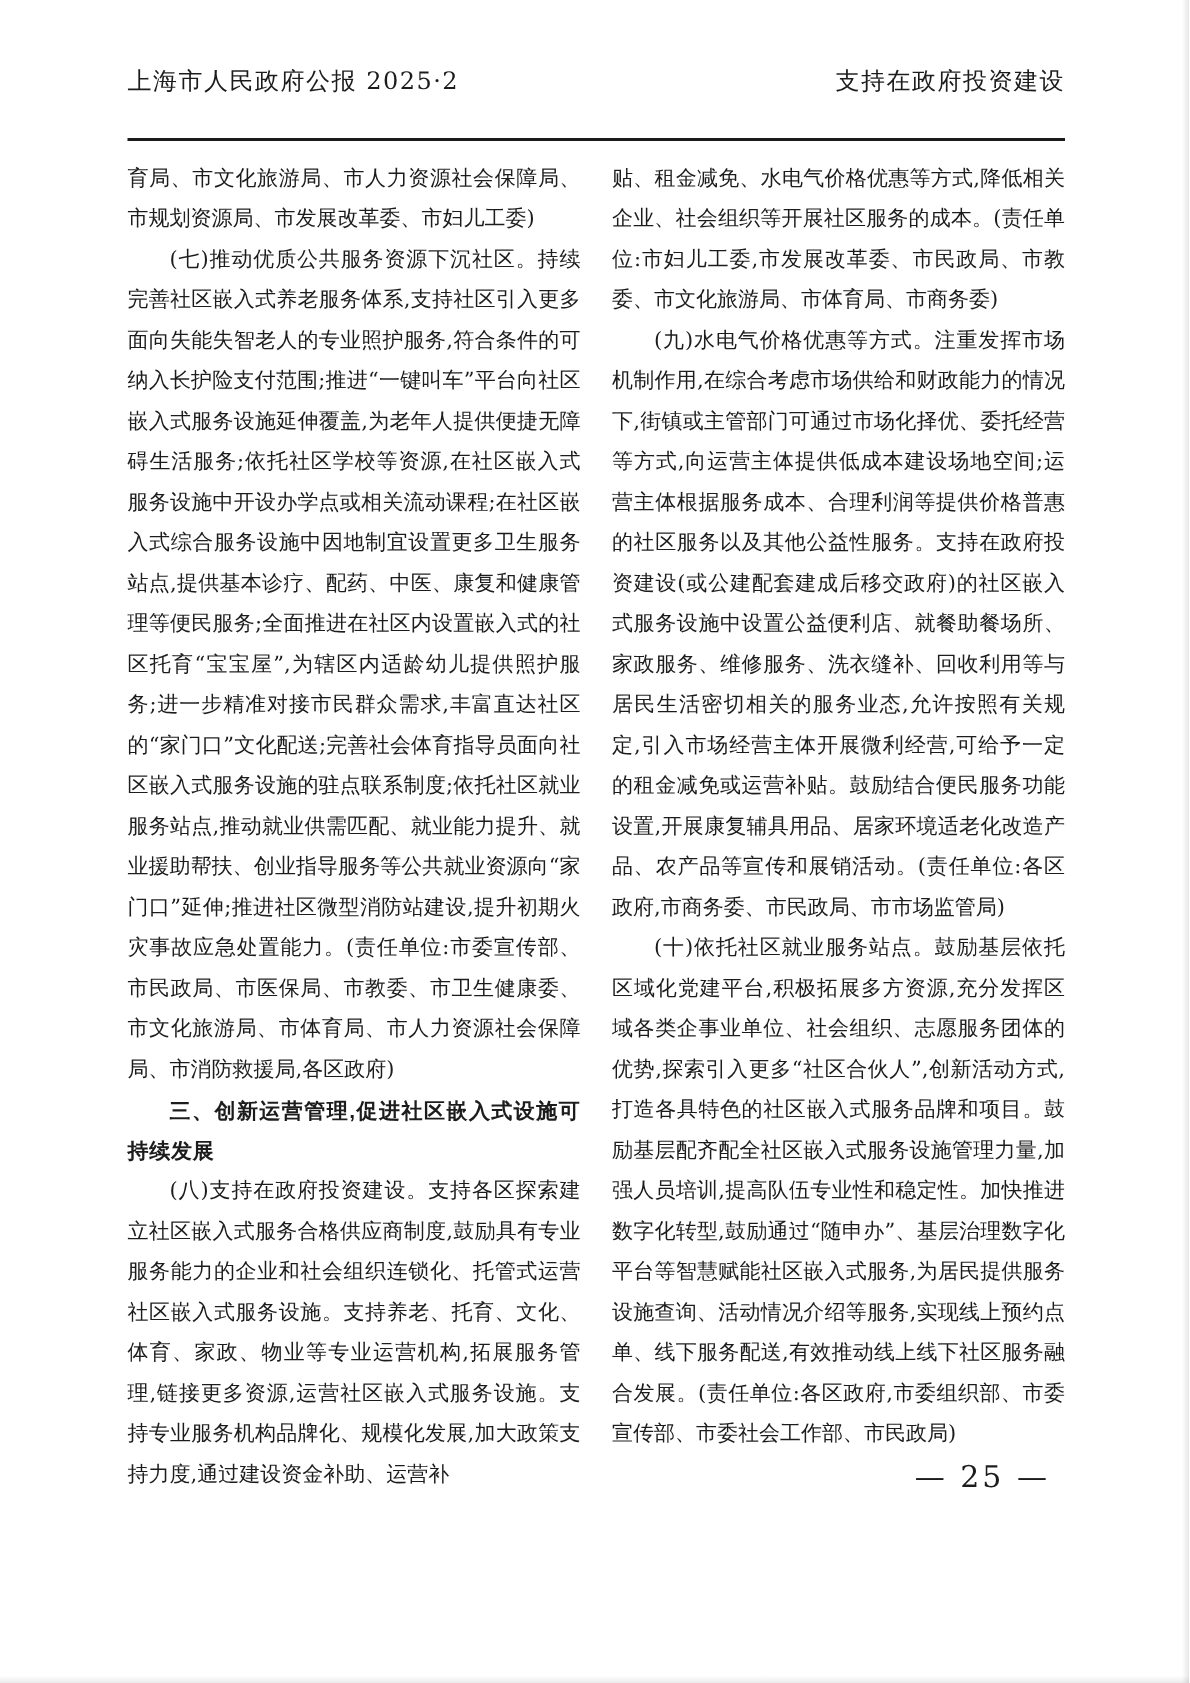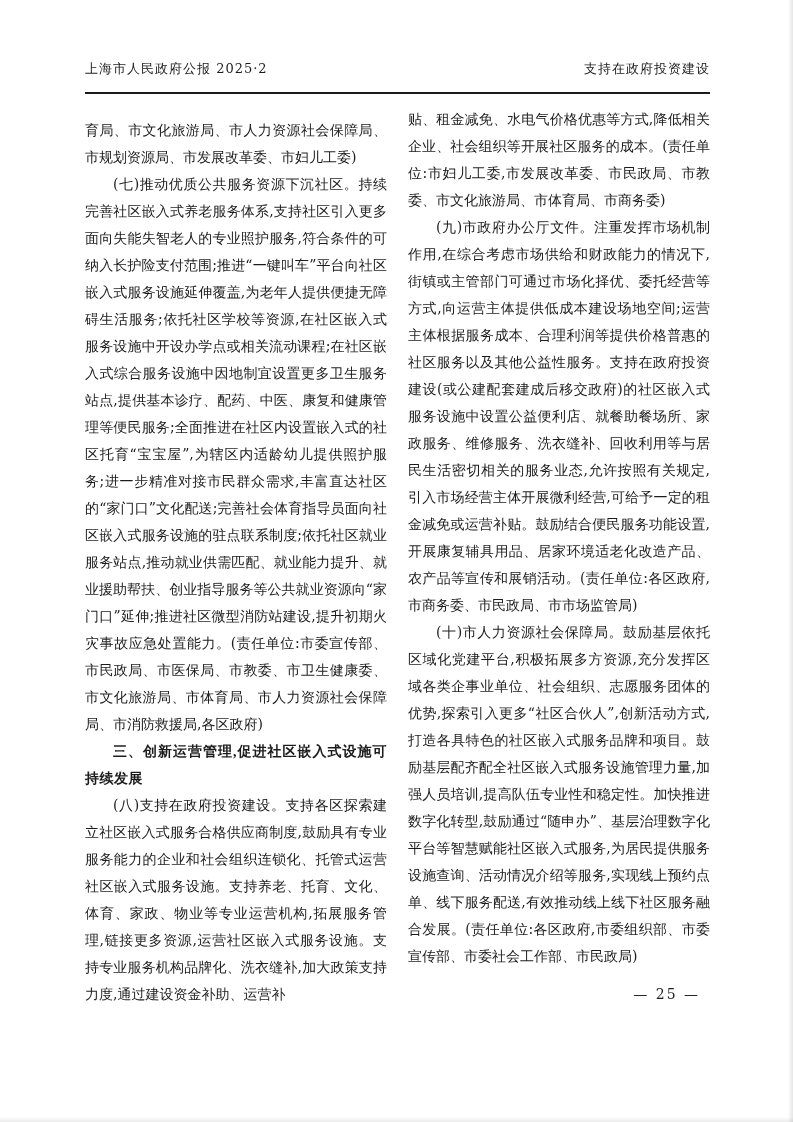--- a/index.html
+++ b/index.html
@@ -20,60 +20,59 @@
   .edge-right {
     position: absolute; top: 0; right: 0; width: 5px; height: 100%;
     background: linear-gradient(to right, rgba(0,0,0,0), rgba(0,0,0,0.10));
   }
   .edge-bottom {
     position: absolute; left: 0; bottom: 0; width: 100%; height: 5px;
     background: linear-gradient(to bottom, rgba(0,0,0,0), rgba(0,0,0,0.08));
   }
   .header {
     position: absolute;
-    top: 60px; left: 85px; width: 625px;
+    top: 44px; left: 85px; width: 625px;
     display: flex; justify-content: space-between; align-items: center;
-    font-size: 13px;
+    font-size: 16px;
     letter-spacing: 1px;
   }
   .rule {
     position: absolute;
     top: 92px; left: 85px; width: 625px;
     border-bottom: 2px solid #1b1b1b;
   }
   .columns {
     position: absolute;
     top: 106px; left: 85px; width: 625px;
     display: flex;
     justify-content: space-between;
-    align-items: flex-end;
   }
   .col {
     width: 302px;
     font-size: 14px;
     line-height: 27px;
     text-align: justify;
     text-justify: inter-character;
   }
   .col p { margin: 0; padding: 0; }
   .para-indent { text-indent: 2em; }
   .para-cont { text-indent: 0; }
   .kai {
   }
   .heading {
-    font-family: Liberation Serif, serif;
+    font-family: Liberation Sans, sans-serif;
     font-weight: 700;
     text-indent: 2em;
     letter-spacing: 0.5px;
   }
   .pagenum {
-    margin-top: 11px;
+    margin-top: 1px;
     text-align: right;
     padding-right: 10px;
-    font-size: 14px;
+    font-size: 20px;
     letter-spacing: 2px;
     font-family: "DejaVu Serif", "Liberation Serif", serif;
   }
 </style>
 </head>
 <body>
 
 <div class="page">
 
   <div class="header">
@@ -89,33 +88,33 @@
       <p class="para-cont">
         <span>育局、市文化旅游局、市人力资源社会保障局、市规划资源局、市发展改革委、市妇儿工委)</span>
       </p>
       <p class="para-indent">
         <span class="kai">(七)推动优质公共服务资源下沉社区。</span><span>持续完善社区嵌入式养老服务体系,支持社区引入更多面向失能失智老人的专业照护服务,符合条件的可纳入长护险支付范围;推进“一键叫车”平台向社区嵌入式服务设施延伸覆盖,为老年人提供便捷无障碍生活服务;依托社区学校等资源,在社区嵌入式服务设施中开设办学点或相关流动课程;在社区嵌入式综合服务设施中因地制宜设置更多卫生服务站点,提供基本诊疗、配药、中医、康复和健康管理等便民服务;全面推进在社区内设置嵌入式的社区托育“宝宝屋”,为辖区内适龄幼儿提供照护服务;进一步精准对接市民群众需求,丰富直达社区的“家门口”文化配送;完善社会体育指导员面向社区嵌入式服务设施的驻点联系制度;依托社区就业服务站点,推动就业供需匹配、就业能力提升、就业援助帮扶、创业指导服务等公共就业资源向“家门口”延伸;推进社区微型消防站建设,提升初期火灾事故应急处置能力。(责任单位:市委宣传部、市民政局、市医保局、市教委、市卫生健康委、市文化旅游局、市体育局、市人力资源社会保障局、市消防救援局,各区政府)</span>
       </p>
       <p class="heading">
         <span>三、创新运营管理,促进社区嵌入式设施可持续发展</span>
       </p>
       <p class="para-indent">
-        <span class="kai">(八)支持在政府投资建设。</span><span>支持各区探索建立社区嵌入式服务合格供应商制度,鼓励具有专业服务能力的企业和社会组织连锁化、托管式运营社区嵌入式服务设施。支持养老、托育、文化、体育、家政、物业等专业运营机构,拓展服务管理,链接更多资源,运营社区嵌入式服务设施。支持专业服务机构品牌化、洗衣缝补,加大政策支持力度,通过建设资金补助、运营补</span>
+        <span class="kai">(八)支持在政府投资建设。</span><span>支持各区探索建立社区嵌入式服务合格供应商制度,鼓励具有专业服务能力的企业和社会组织连锁化、托管式运营社区嵌入式服务设施。支持养老、托育、文化、体育、家政、物业等专业运营机构,拓展服务管理,链接更多资源,运营社区嵌入式服务设施。支持专业服务机构品牌化、规模化发展,加大政策支持力度,通过建设资金补助、运营补</span>
       </p>
     </div>
 
     <div class="col">
       <p class="para-cont">
         <span>贴、租金减免、水电气价格优惠等方式,降低相关企业、社会组织等开展社区服务的成本。(责任单位:市妇儿工委,市发展改革委、市民政局、市教委、市文化旅游局、市体育局、市商务委)</span>
       </p>
       <p class="para-indent">
-        <span class="kai">(九)市政府办公厅文件。</span><span>注重发挥市场机制作用,在综合考虑市场供给和财政能力的情况下,街镇或主管部门可通过市场化择优、委托经营等方式,向运营主体提供低成本建设场地空间;运营主体根据服务成本、合理利润等提供价格普惠的社区服务以及其他公益性服务。支持在政府投资建设(或公建配套建成后移交政府)的社区嵌入式服务设施中设置公益便利店、就餐助餐场所、家政服务、维修服务、洗衣缝补、回收利用等与居民生活密切相关的服务业态,允许按照有关规定,引入市场经营主体开展微利经营,可给予一定的租金减免或运营补贴。鼓励结合便民服务功能设置,开展康复辅具用品、居家环境适老化改造产品、农产品等宣传和展销活动。(责任单位:各区政府,市商务委、市民政局、市市场监管局)</span>
+        <span class="kai">(九)水电气价格优惠等方式。</span><span>注重发挥市场机制作用,在综合考虑市场供给和财政能力的情况下,街镇或主管部门可通过市场化择优、委托经营等方式,向运营主体提供低成本建设场地空间;运营主体根据服务成本、合理利润等提供价格普惠的社区服务以及其他公益性服务。支持在政府投资建设(或公建配套建成后移交政府)的社区嵌入式服务设施中设置公益便利店、就餐助餐场所、家政服务、维修服务、洗衣缝补、回收利用等与居民生活密切相关的服务业态,允许按照有关规定,引入市场经营主体开展微利经营,可给予一定的租金减免或运营补贴。鼓励结合便民服务功能设置,开展康复辅具用品、居家环境适老化改造产品、农产品等宣传和展销活动。(责任单位:各区政府,市商务委、市民政局、市市场监管局)</span>
       </p>
       <p class="para-indent">
-        <span class="kai">(十)市人力资源社会保障局。</span><span>鼓励基层依托区域化党建平台,积极拓展多方资源,充分发挥区域各类企事业单位、社会组织、志愿服务团体的优势,探索引入更多“社区合伙人”,创新活动方式,打造各具特色的社区嵌入式服务品牌和项目。鼓励基层配齐配全社区嵌入式服务设施管理力量,加强人员培训,提高队伍专业性和稳定性。加快推进数字化转型,鼓励通过“随申办”、基层治理数字化平台等智慧赋能社区嵌入式服务,为居民提供服务设施查询、活动情况介绍等服务,实现线上预约点单、线下服务配送,有效推动线上线下社区服务融合发展。(责任单位:各区政府,市委组织部、市委宣传部、市委社会工作部、市民政局)</span>
+        <span class="kai">(十)依托社区就业服务站点。</span><span>鼓励基层依托区域化党建平台,积极拓展多方资源,充分发挥区域各类企事业单位、社会组织、志愿服务团体的优势,探索引入更多“社区合伙人”,创新活动方式,打造各具特色的社区嵌入式服务品牌和项目。鼓励基层配齐配全社区嵌入式服务设施管理力量,加强人员培训,提高队伍专业性和稳定性。加快推进数字化转型,鼓励通过“随申办”、基层治理数字化平台等智慧赋能社区嵌入式服务,为居民提供服务设施查询、活动情况介绍等服务,实现线上预约点单、线下服务配送,有效推动线上线下社区服务融合发展。(责任单位:各区政府,市委组织部、市委宣传部、市委社会工作部、市民政局)</span>
       </p>
       <div class="pagenum">— 25 —</div>
     </div>
 
   </div>
 
   <div class="edge-right"></div>
   <div class="edge-bottom"></div>
 
 </div>

